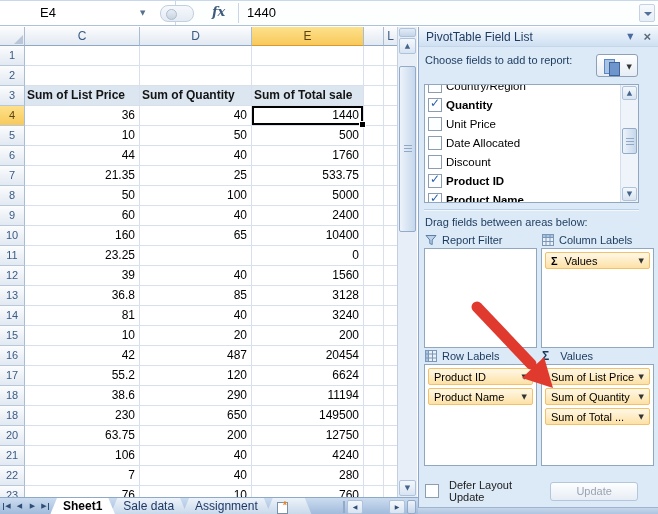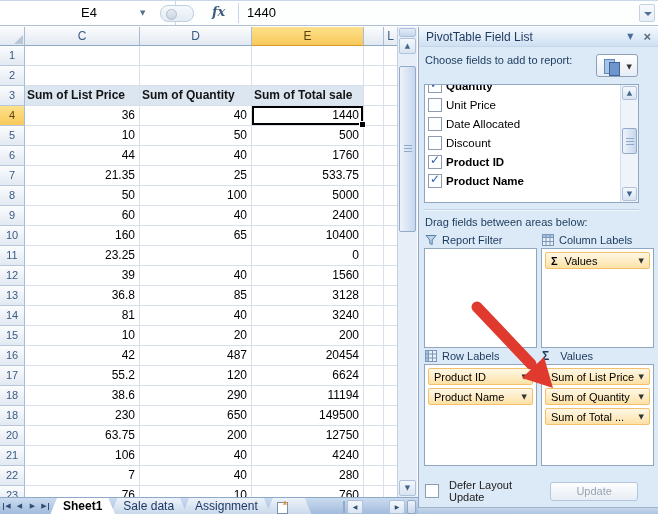--- a/index.html
+++ b/index.html
@@ -3,21 +3,21 @@
 <meta charset="utf-8">
 <style>
   html,body{margin:0;padding:0;background:#fff;}
   #app{position:relative;width:658px;height:514px;overflow:hidden;
        font-family:"Liberation Sans",sans-serif;font-size:12px;color:#000;
        border-top:1px solid #C8D7EA;box-sizing:border-box;}
   
   #formula-bar{position:absolute;left:0;top:0;width:658px;height:25px;background:#FDFEFE;
                border-bottom:1px solid #AEC1D6;box-sizing:border-box;}
   #name-box{position:absolute;left:0;top:0;width:176px;height:24px;background:#fff;
-            border-right:1px solid #C9D6E8;line-height:24px;font-size:13px;padding-left:81px;box-sizing:border-box;}
+            border-right:1px solid #C9D6E8;line-height:24px;font-size:13px;padding-left:40px;box-sizing:border-box;}
   #name-dd{position:absolute;left:140px;top:8px;font-family:"DejaVu Sans",sans-serif;font-size:7px;color:#55718F;}
   #nb-split{position:absolute;left:160px;top:4px;width:34px;height:17px;border-radius:8px;
             background:linear-gradient(#F6F9FC,#E4EBF3);border:1px solid #C2CFDF;box-sizing:border-box;}
   #nb-split .dot{position:absolute;left:5px;top:3px;width:9px;height:9px;border-radius:50%;
             background:linear-gradient(#E7EDF4,#C8D3E0);border:1px solid #AEBDCD;}
   #fx{position:absolute;left:212px;top:3px;font-family:"DejaVu Serif",serif;font-style:italic;font-weight:bold;
       font-size:13px;color:#3E5B7E;}
   #fb-sep{position:absolute;left:238px;top:2px;width:1px;height:20px;background:#C9D6E8;}
   #formula-text{position:absolute;left:247px;top:0;height:24px;line-height:24px;font-size:13px;}
   #fb-expand{position:absolute;right:3px;top:3px;width:16px;height:18px;border:1px solid #C4D2E4;border-radius:2px;
@@ -395,20 +395,24 @@
       <div id="choose-row">
         <span>Choose fields to add to report:</span>
         <div id="layout-btn">
           <span class="r1"></span>
           <span class="r2"></span>
           <span class="dd">▼</span>
         </div>
       </div>
       <div id="field-list">
         <div id="fl-items">
+            <div class="fl-item">
+              <span class="cb"></span>
+              <span class="lbl">Country/Region</span>
+            </div>
             <div class="fl-item on">
               <span class="cb on"></span>
               <span class="lbl">Quantity</span>
             </div>
             <div class="fl-item">
               <span class="cb"></span>
               <span class="lbl">Unit Price</span>
             </div>
             <div class="fl-item">
               <span class="cb"></span>

